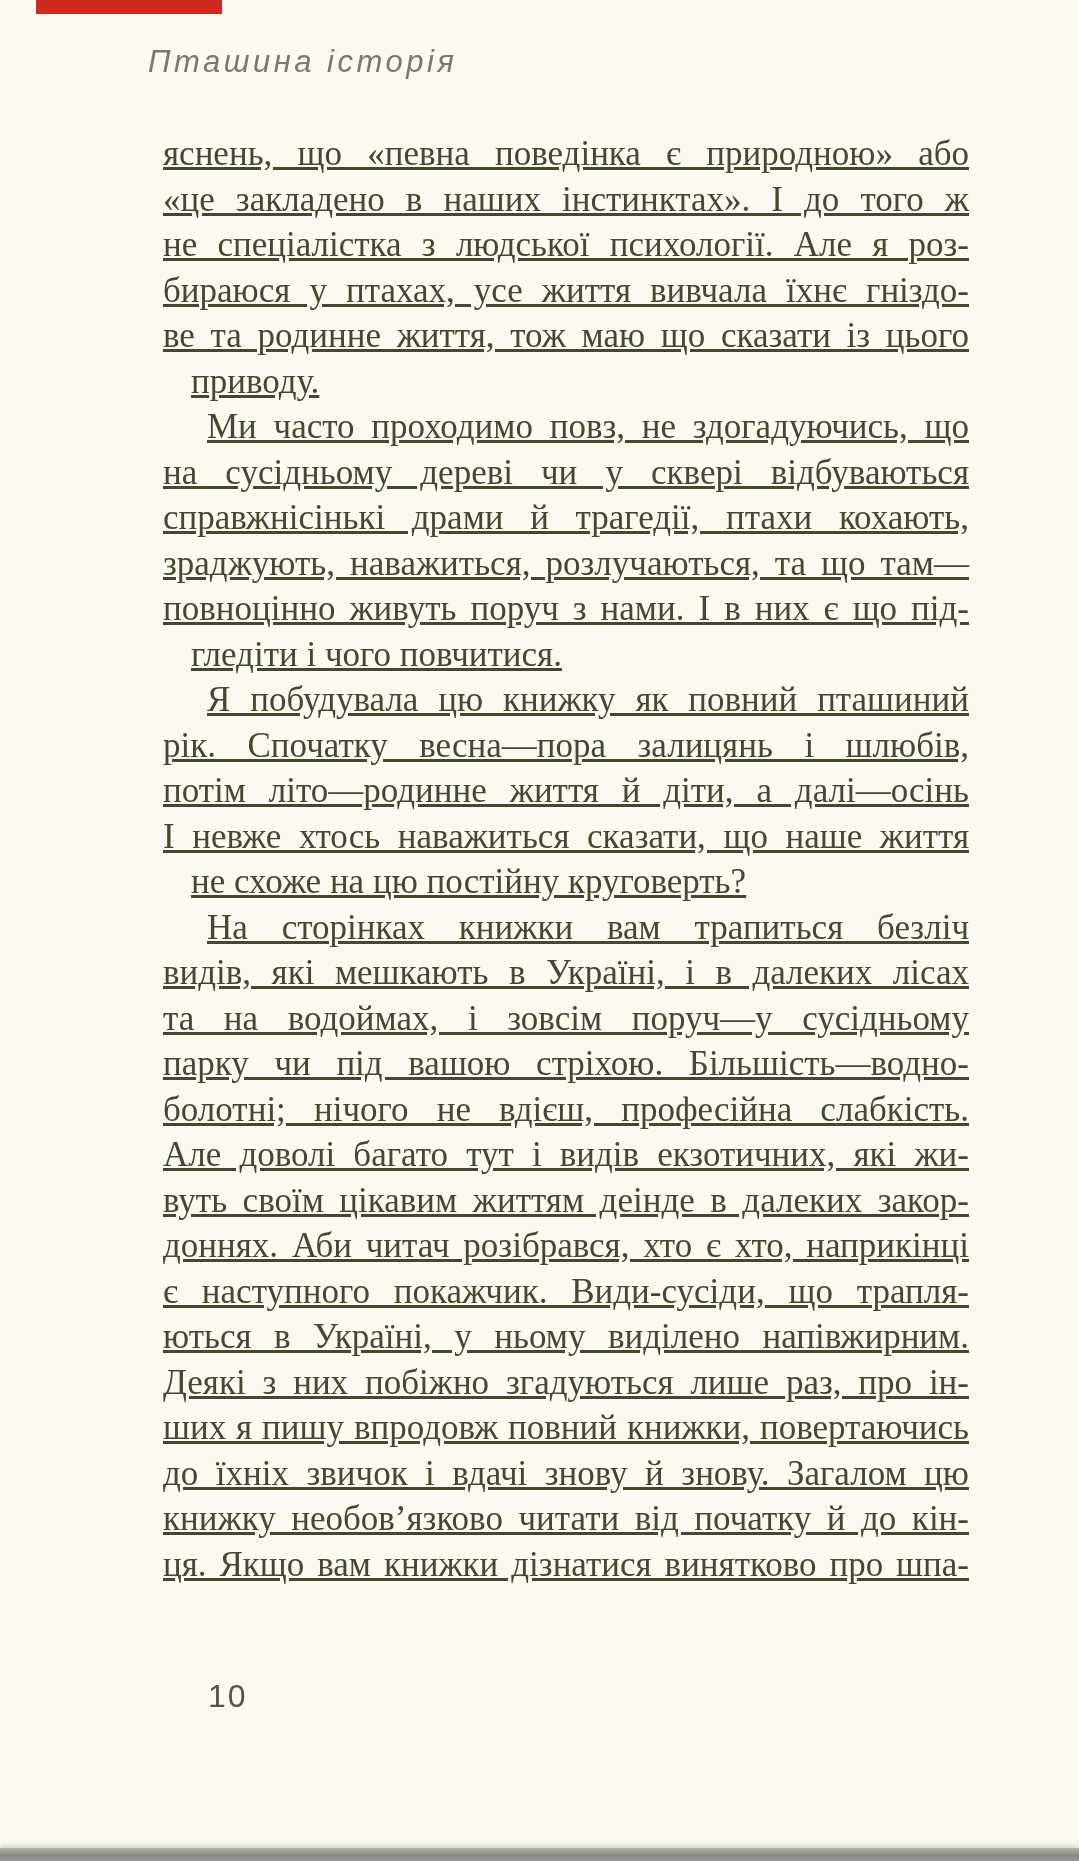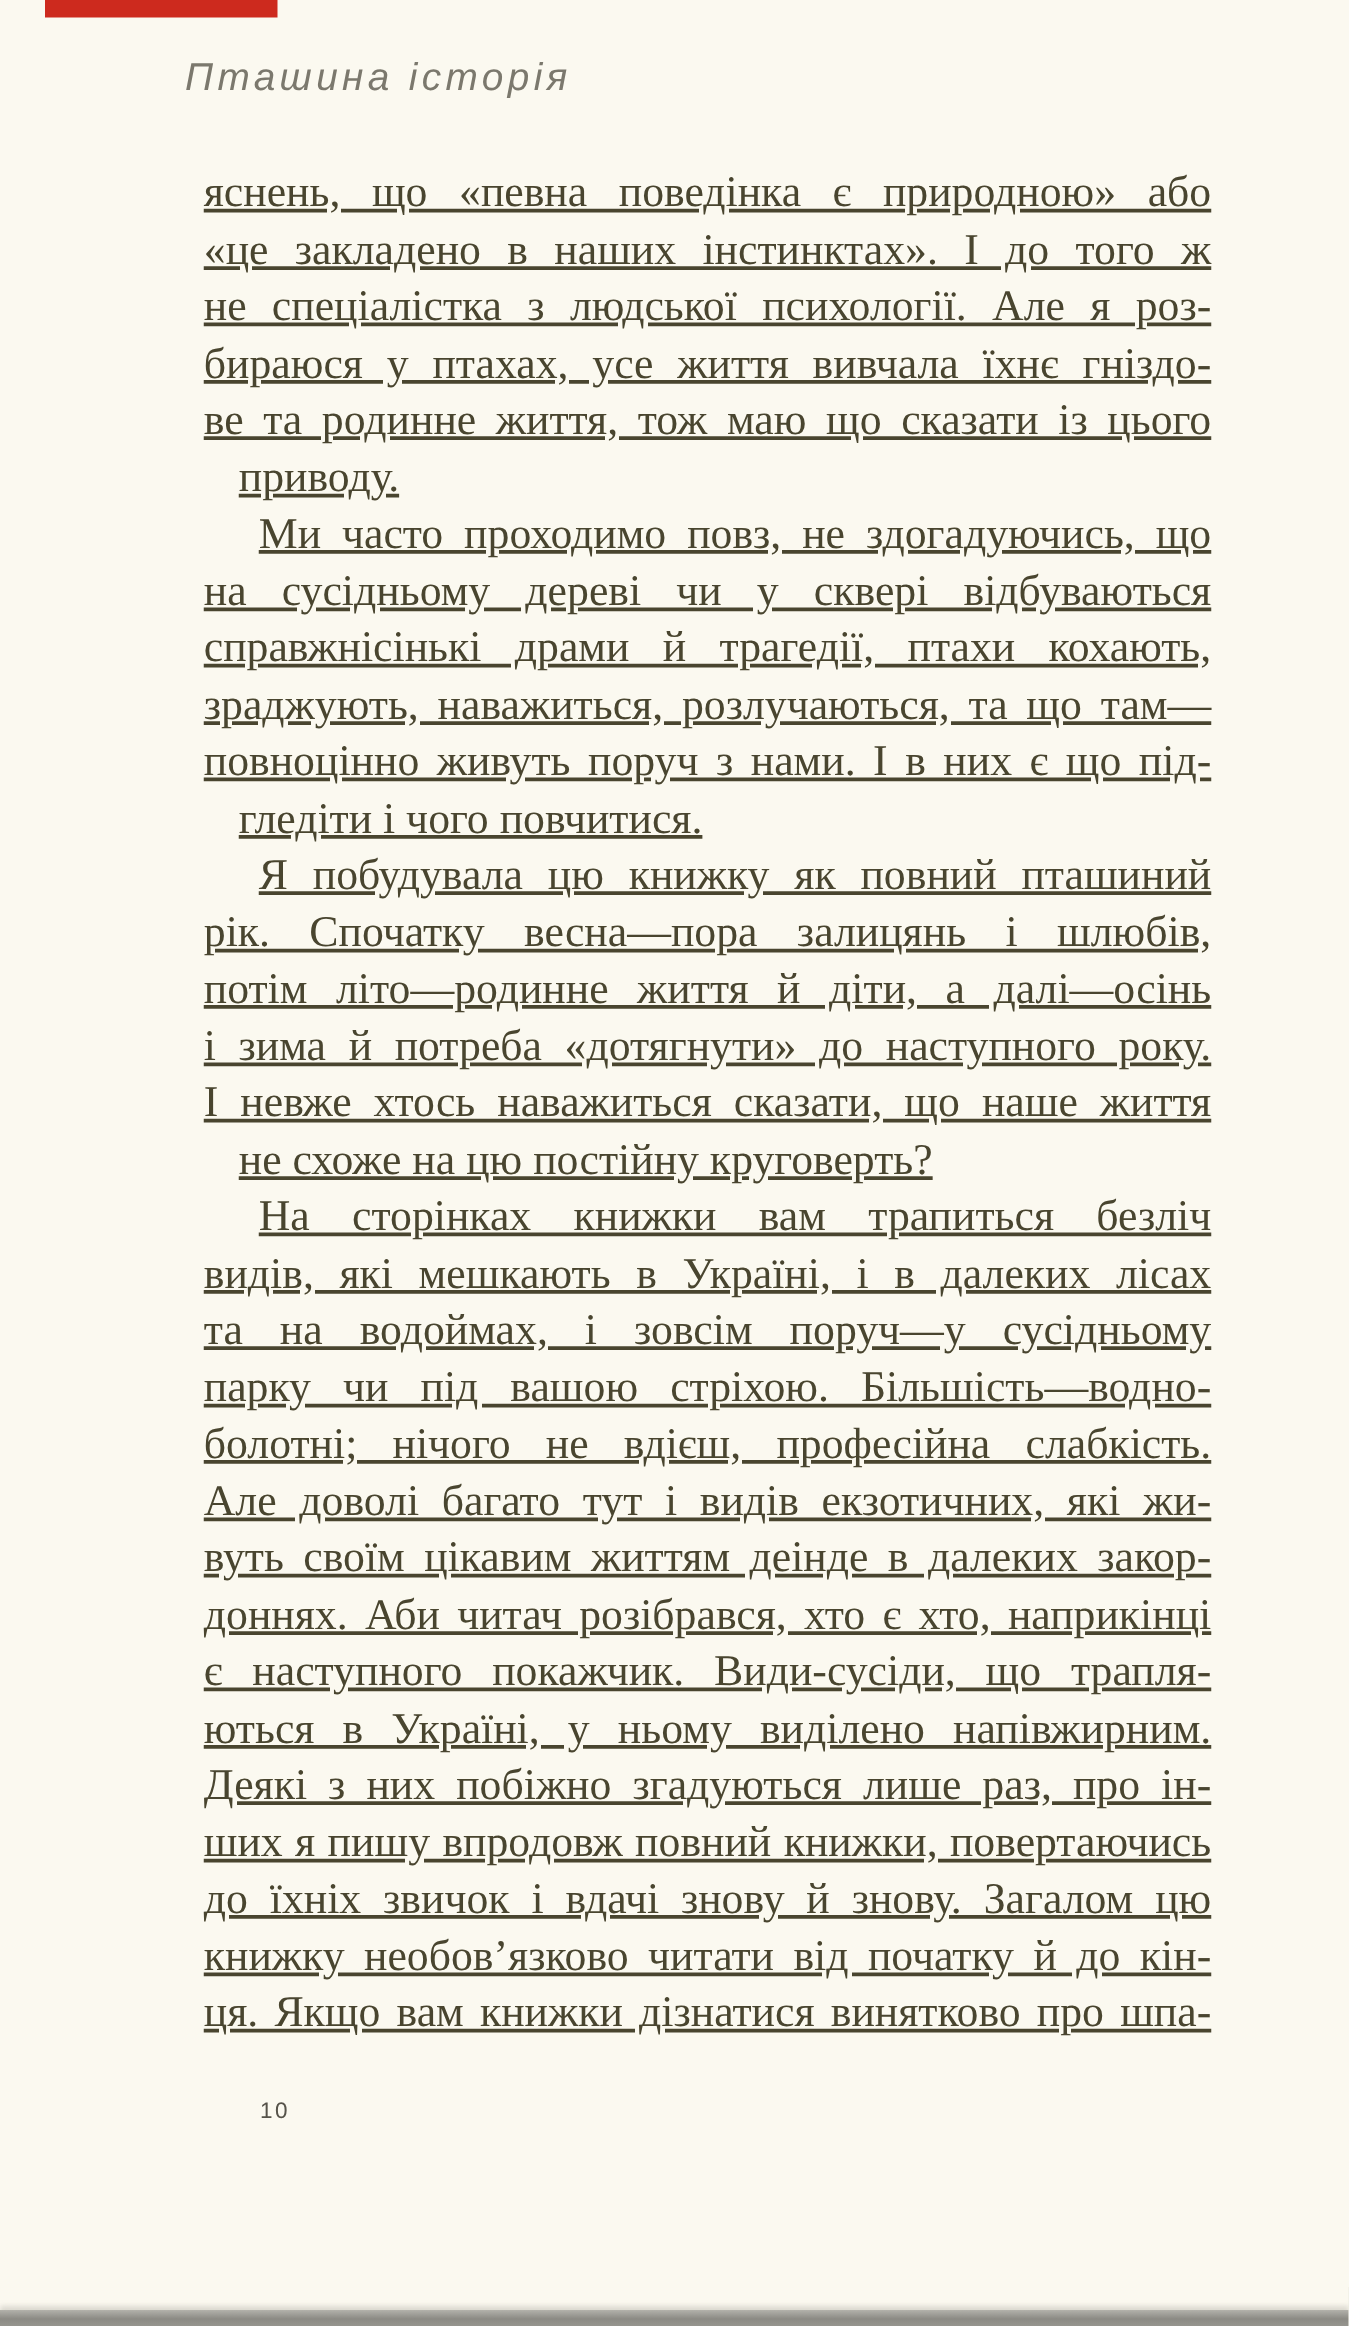--- a/index.html
+++ b/index.html
@@ -60,21 +60,21 @@
   }
   .line.indent {
     text-indent: 44px;
   }
   
   .page-number {
     position: absolute;
     left: 208px;
     top: 1678px;
     font-family: "Liberation Sans", sans-serif;
-    font-size: 18px;
+    font-size: 32px;
     letter-spacing: 2px;
     color: var(--page_number_gray, #56534a);
   }
   
   .scan-edge {
     position: absolute;
     left: 0;
     bottom: 0;
     width: 100%;
     height: 13px;
@@ -97,21 +97,20 @@
       <div class="line para-end">приводу.</div>
       <div class="line indent">Ми часто проходимо повз, не здогадуючись, що</div>
       <div class="line">на сусідньому дереві чи у сквері відбуваються</div>
       <div class="line">справжнісінькі драми й трагедії, птахи кохають,</div>
       <div class="line">зраджують, наважиться, розлучаються, та що там—</div>
       <div class="line">повноцінно живуть поруч з нами. І в них є що під-</div>
       <div class="line para-end">гледіти і чого повчитися.</div>
       <div class="line indent">Я побудувала цю книжку як повний пташиний</div>
       <div class="line">рік. Спочатку весна—пора залицянь і шлюбів,</div>
       <div class="line">потім літо—родинне життя й діти, а далі—осінь</div>
-      <div class="line">і зима й потреба «дотягнути» до наступного року.</div>
       <div class="line">І невже хтось наважиться сказати, що наше життя</div>
       <div class="line para-end">не схоже на цю постійну круговерть?</div>
       <div class="line indent">На сторінках книжки вам трапиться безліч</div>
       <div class="line">видів, які мешкають в Україні, і в далеких лісах</div>
       <div class="line">та на водоймах, і зовсім поруч—у сусідньому</div>
       <div class="line">парку чи під вашою стріхою. Більшість—водно-</div>
       <div class="line">болотні; нічого не вдієш, професійна слабкість.</div>
       <div class="line">Але доволі багато тут і видів екзотичних, які жи-</div>
       <div class="line">вуть своїм цікавим життям деінде в далеких закор-</div>
       <div class="line">доннях. Аби читач розібрався, хто є хто, наприкінці</div>

